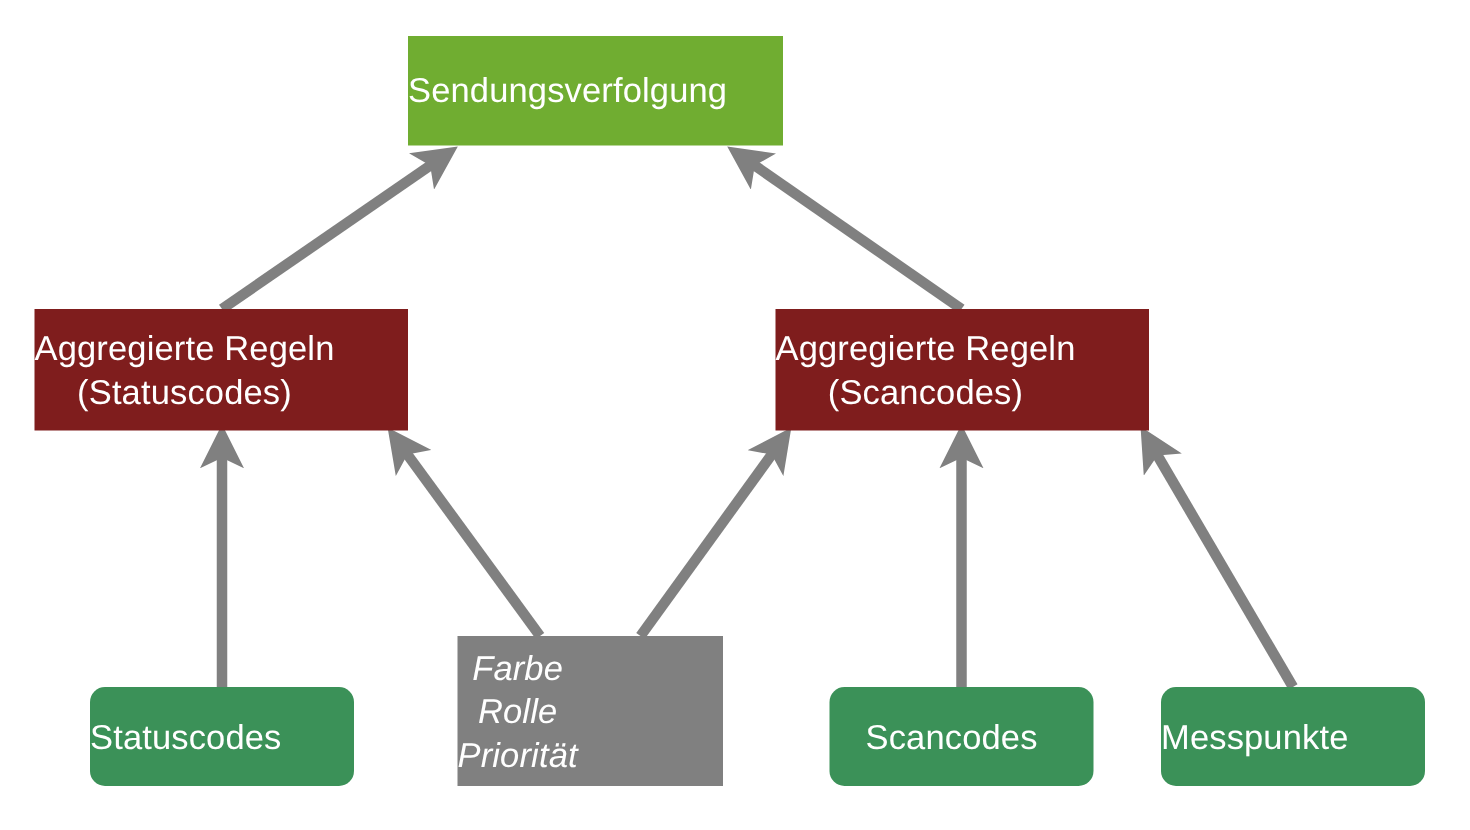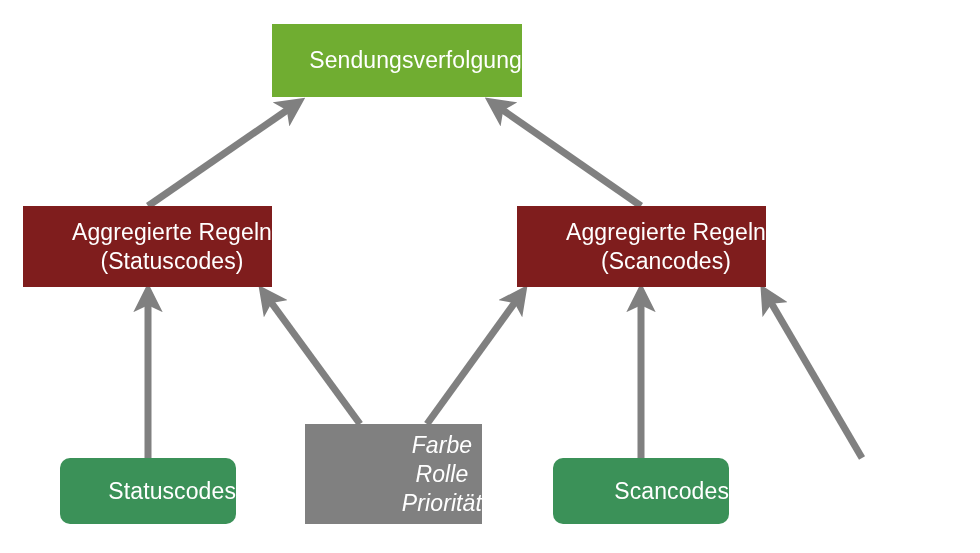--- a/index.html
+++ b/index.html
@@ -21,21 +21,21 @@
     position: absolute;
     left: 0;
     top: 0;
     width: 980px;
     height: 553px;
   }
   .node {
     position: absolute;
     display: flex;
     align-items: center;
-    justify-content: flex-end;
+    justify-content: flex-start;
     text-align: center;
     color: #ffffff;
     font-size: 23px;
     line-height: 29px;
     letter-spacing: 0.1px;
     box-sizing: border-box;
     z-index: 2;
   }
   .node-green-primary { background: #70ad31; }
   .node-dark        { background: #7f1d1d; }
@@ -86,18 +86,21 @@
   <div class="node node-green" style="left:60px; top:458px; width:176px; height:66px;">
     <span class="node-label">Statuscodes</span>
   </div>
 
   <div class="node node-gray" style="left:305px; top:424px; width:177px; height:100px;">
     <span class="node-label">Farbe
 Rolle
 Priorität</span>
   </div>
 
-  <div class="node node-green" style="left:553px; top:458px; width:176px; height:66px;">
+  <div class="node node-green" style="left:553px; top:458px; width:176px; height:66px;padding-left:24px;">
     <span class="node-label">Scancodes</span>
   </div>
 
+  <div class="node node-green" style="left:774px; top:458px; width:176px; height:66px;">
+    <span class="node-label">Messpunkte</span>
+  </div>
 
 </div>
 
 </body></html>

